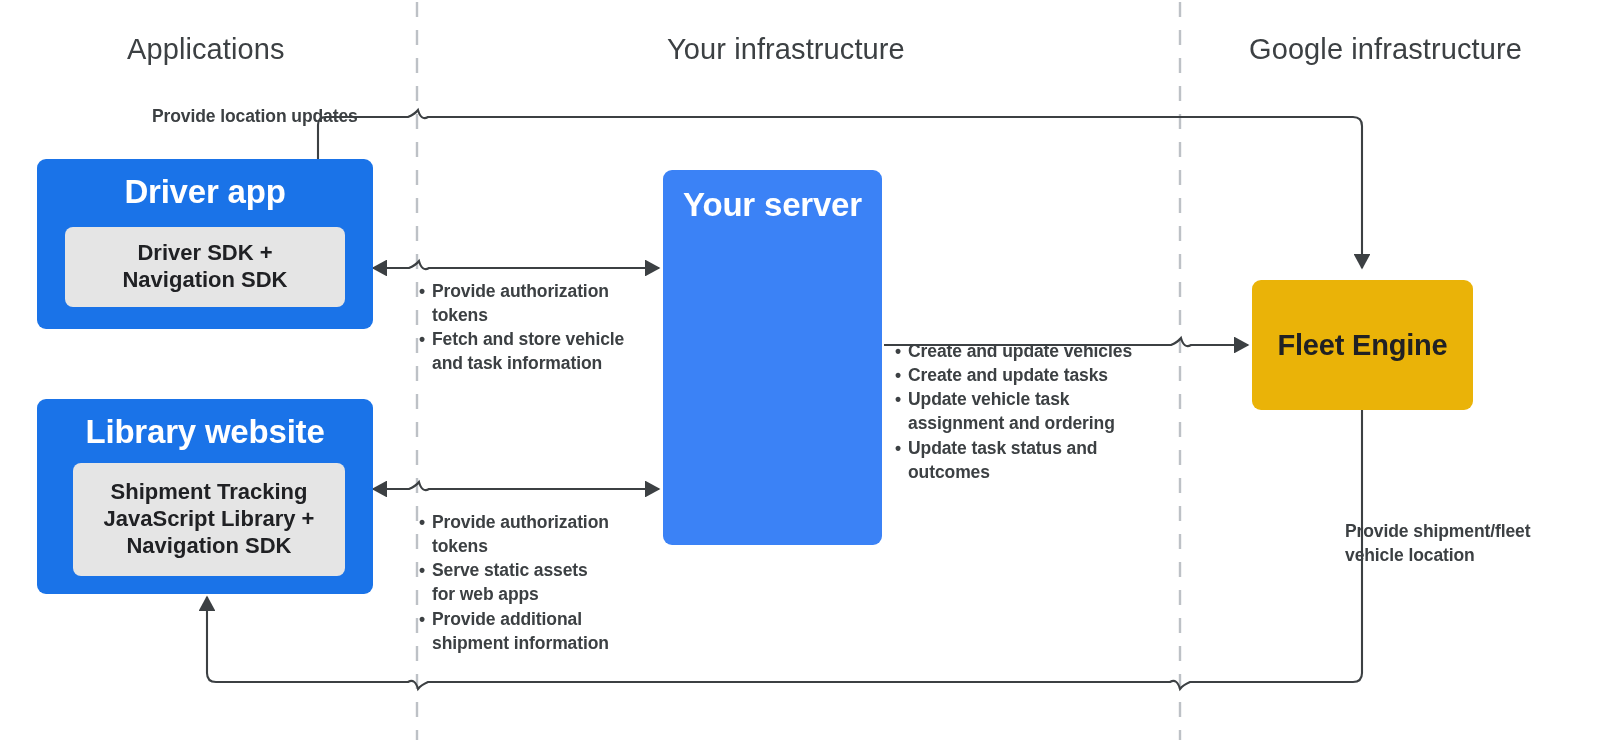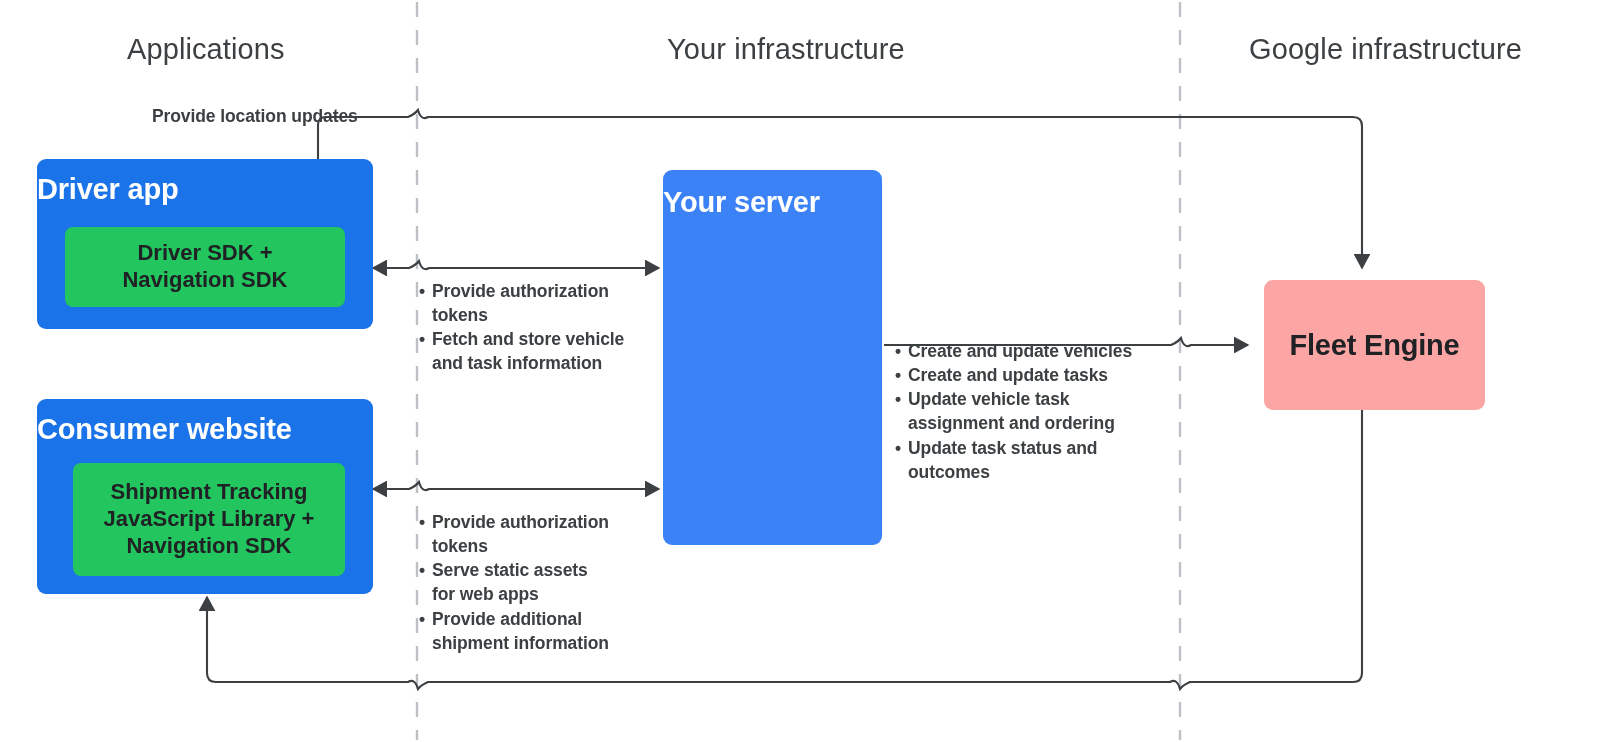--- a/index.html
+++ b/index.html
@@ -42,47 +42,46 @@
   .node-blue {
     background: #1a73e8;
   }
   .node-blue.mid {
     background: #3b82f6;
   }
   .node-title {
     position: absolute;
     left: 0;
     right: 0;
-    text-align: left;
+    text-align: center;
     color: #ffffff;
-    font-size: 29px;
+    font-size: 33px;
     font-weight: bold;
     letter-spacing: -0.2px;
   }
   .inner-yellow {
     position: absolute;
-    background: #22c55e;
+    background: #e5e5e5;
     border-radius: 8px;
     color: #202124;
     font-size: 22px;
     font-weight: bold;
     display: flex;
     align-items: center;
     justify-content: center;
     text-align: center;
     line-height: 1.22;
     box-sizing: border-box;
     padding: 18px 6px;
   }
   .node-yellow {
-    background: #fca5a5;
+    background: #eab308;
     display: flex;
     align-items: center;
     justify-content: center;
-    margin-left: 12px;
   }
   .node-yellow .node-title-dark {
     color: #202124;
     font-size: 29px;
     font-weight: bold;
     text-align: center;
     letter-spacing: -0.2px;
   }
   .anno {
     position: absolute;
@@ -197,21 +196,21 @@
 
   <div class="node node-blue" style="left:37px; top:159px; width:336px; height:170px;">
     <div class="node-title" style="top:14px;">Driver app</div>
     <div class="inner-yellow" style="left:28px; top:68px; width:280px; height:80px; flex-direction:column;">
       <span>Driver SDK +</span>
       <span>Navigation SDK</span>
     </div>
   </div>
 
   <div class="node node-blue" style="left:37px; top:399px; width:336px; height:195px;">
-    <div class="node-title" style="top:14px;">Consumer website</div>
+    <div class="node-title" style="top:14px;">Library website</div>
     <div class="inner-yellow" style="left:36px; top:64px; width:272px; height:113px; flex-direction:column;">
       <span>Shipment Tracking</span>
       <span>JavaScript Library  +</span>
       <span>Navigation SDK</span>
     </div>
   </div>
 
   <div class="node node-blue mid" style="left:663px; top:170px; width:219px; height:375px;">
     <div class="node-title" style="top:16px;">Your server</div>
   </div>
@@ -256,14 +255,18 @@
     <div class="b-item">
       <span>Update vehicle task</span><br>
       <span>assignment and ordering</span>
     </div>
     <div class="b-item">
       <span>Update task status and</span><br>
       <span>outcomes</span>
     </div>
   </div>
 
+  <div class="anno" style="left:1345px; top:507px; width:250px;">
+    <span>Provide shipment/fleet</span><br>
+    <span>vehicle location</span>
+  </div>
 
 </div>
 
 </body></html>

